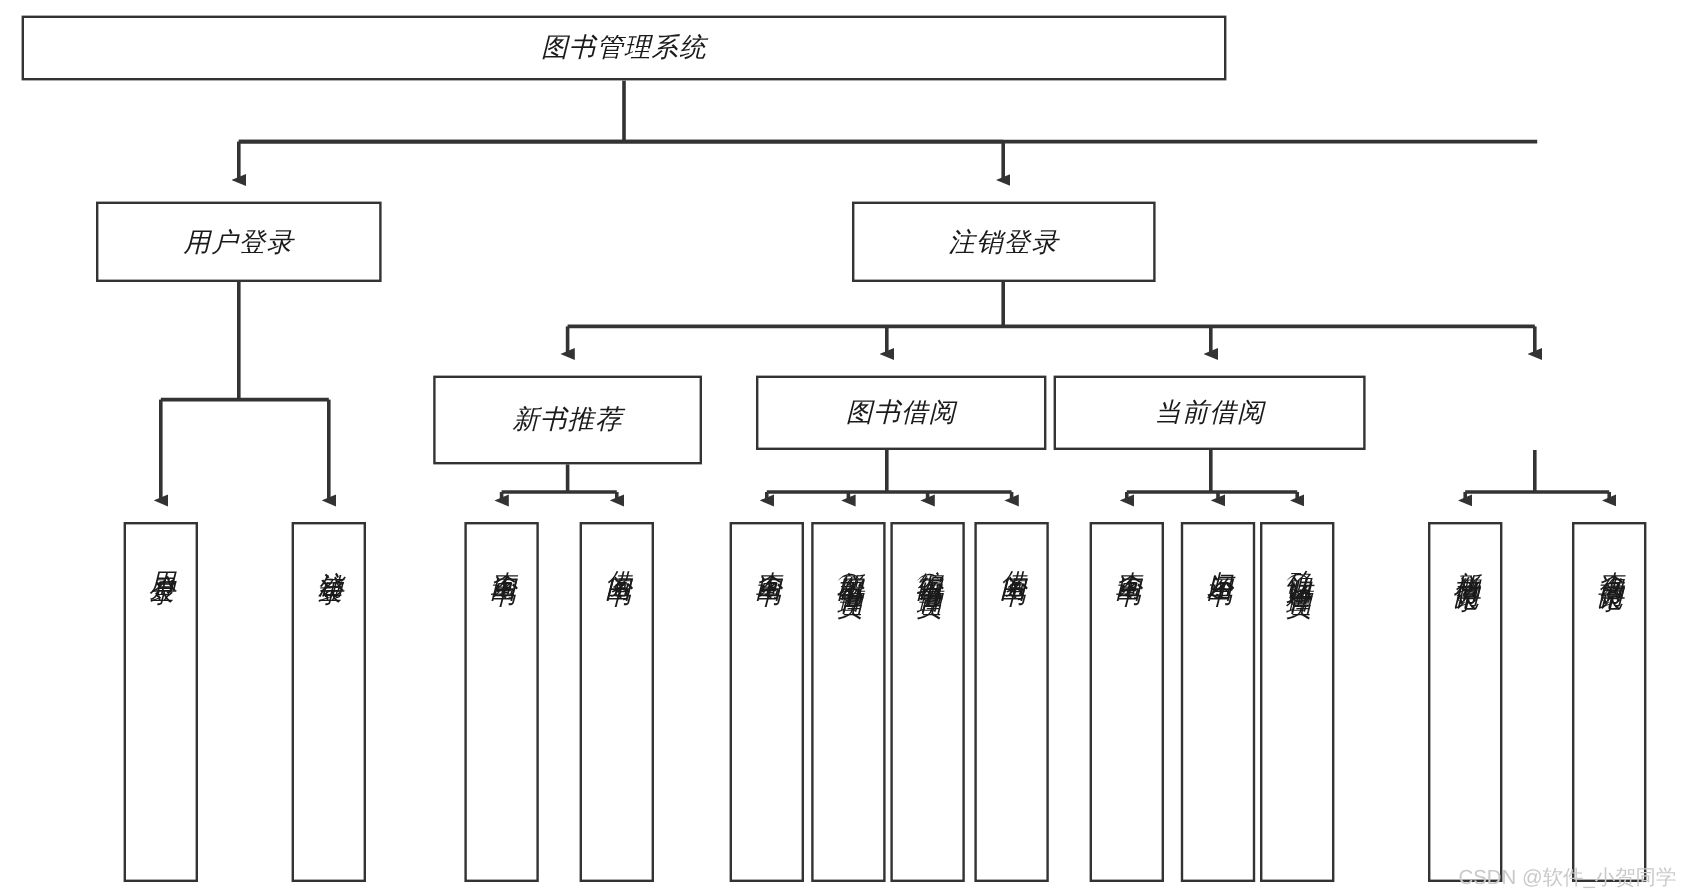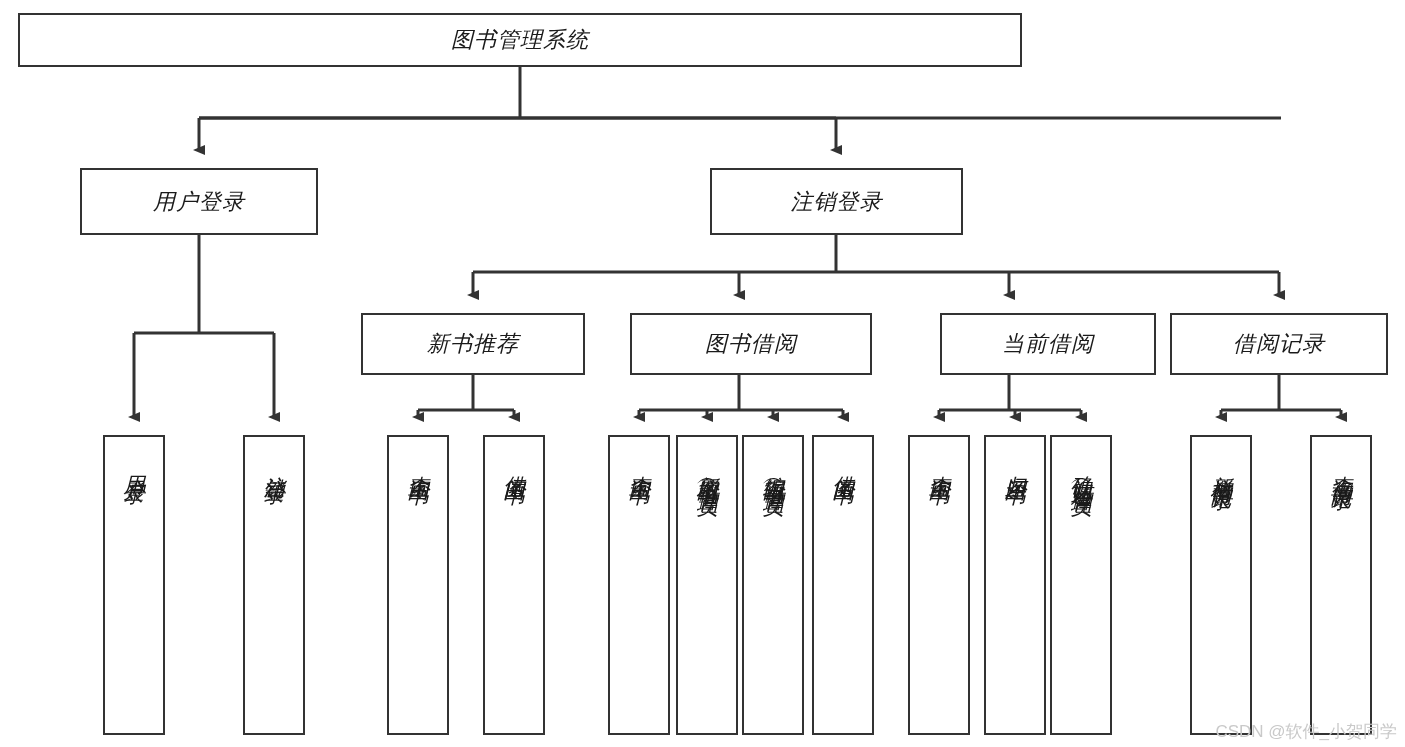--- a/index.html
+++ b/index.html
@@ -72,24 +72,23 @@
       <path d="M1221,410 L1221,417" marker-end="url(#arrow)"></path>
       <path d="M1341,410 L1341,417" marker-end="url(#arrow)"></path>
     </g>
   </svg>
 
   <div class="node h" style="left:18px;top:13px;width:1004px;height:54px;">图书管理系统</div>
 
   <div class="node h" style="left:80px;top:168px;width:238px;height:67px;">用户登录</div>
   <div class="node h" style="left:710px;top:168px;width:253px;height:67px;">注销登录</div>
 
-  <div class="node h" style="left:361px;top:313px;width:224px;height:62px;text-align:right;">新书推荐</div>
+  <div class="node h" style="left:361px;top:313px;width:224px;height:74px;text-align:right;">新书推荐</div>
   <div class="node h" style="left:630px;top:313px;width:242px;height:62px;">图书借阅</div>
-  <div class="node h" style="left:940px;top:313px;width:216px;height:62px;">当前借阅</div>
-  <div class="node h" style="left:1170px;top:313px;width:218px;height:62px;">借阅记录</div>
+  <div class="node h" style="left:878px;top:313px;width:260px;height:62px;">当前借阅</div>
 
   <div class="node leaf" style="left:103px;top:435px;width:62px;height:300px;">用户登录</div>
   <div class="node leaf" style="left:243px;top:435px;width:62px;height:300px;">注销登录</div>
 
   <div class="node leaf" style="left:387px;top:435px;width:62px;height:300px;">查询图书</div>
   <div class="node leaf" style="left:483px;top:435px;width:62px;height:300px;">借阅图书</div>
 
   <div class="node leaf" style="left:608px;top:435px;width:62px;height:300px;">查询图书</div>
   <div class="node leaf" style="left:676px;top:435px;width:62px;height:300px;">新增图书（管理员）</div>
   <div class="node leaf" style="left:742px;top:435px;width:62px;height:300px;">编辑图书（管理员）</div>

